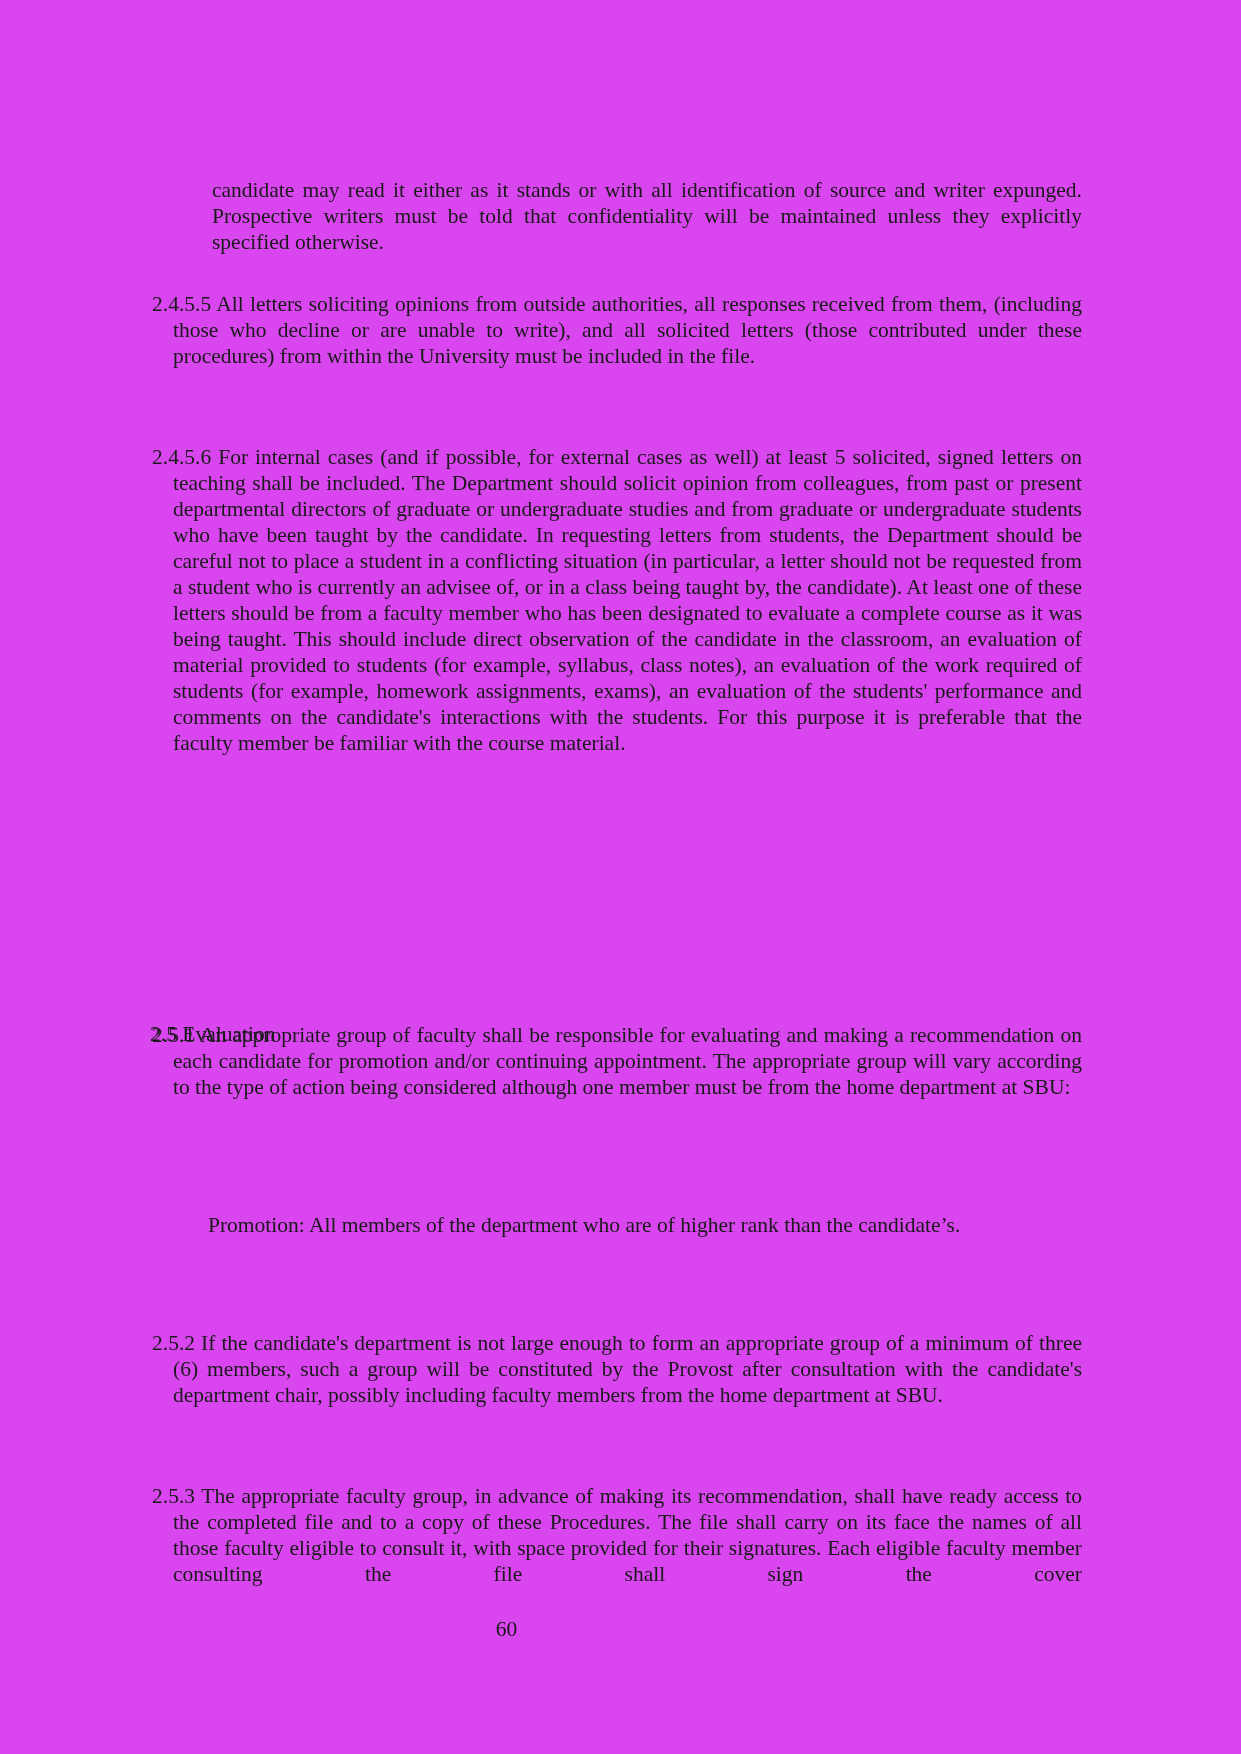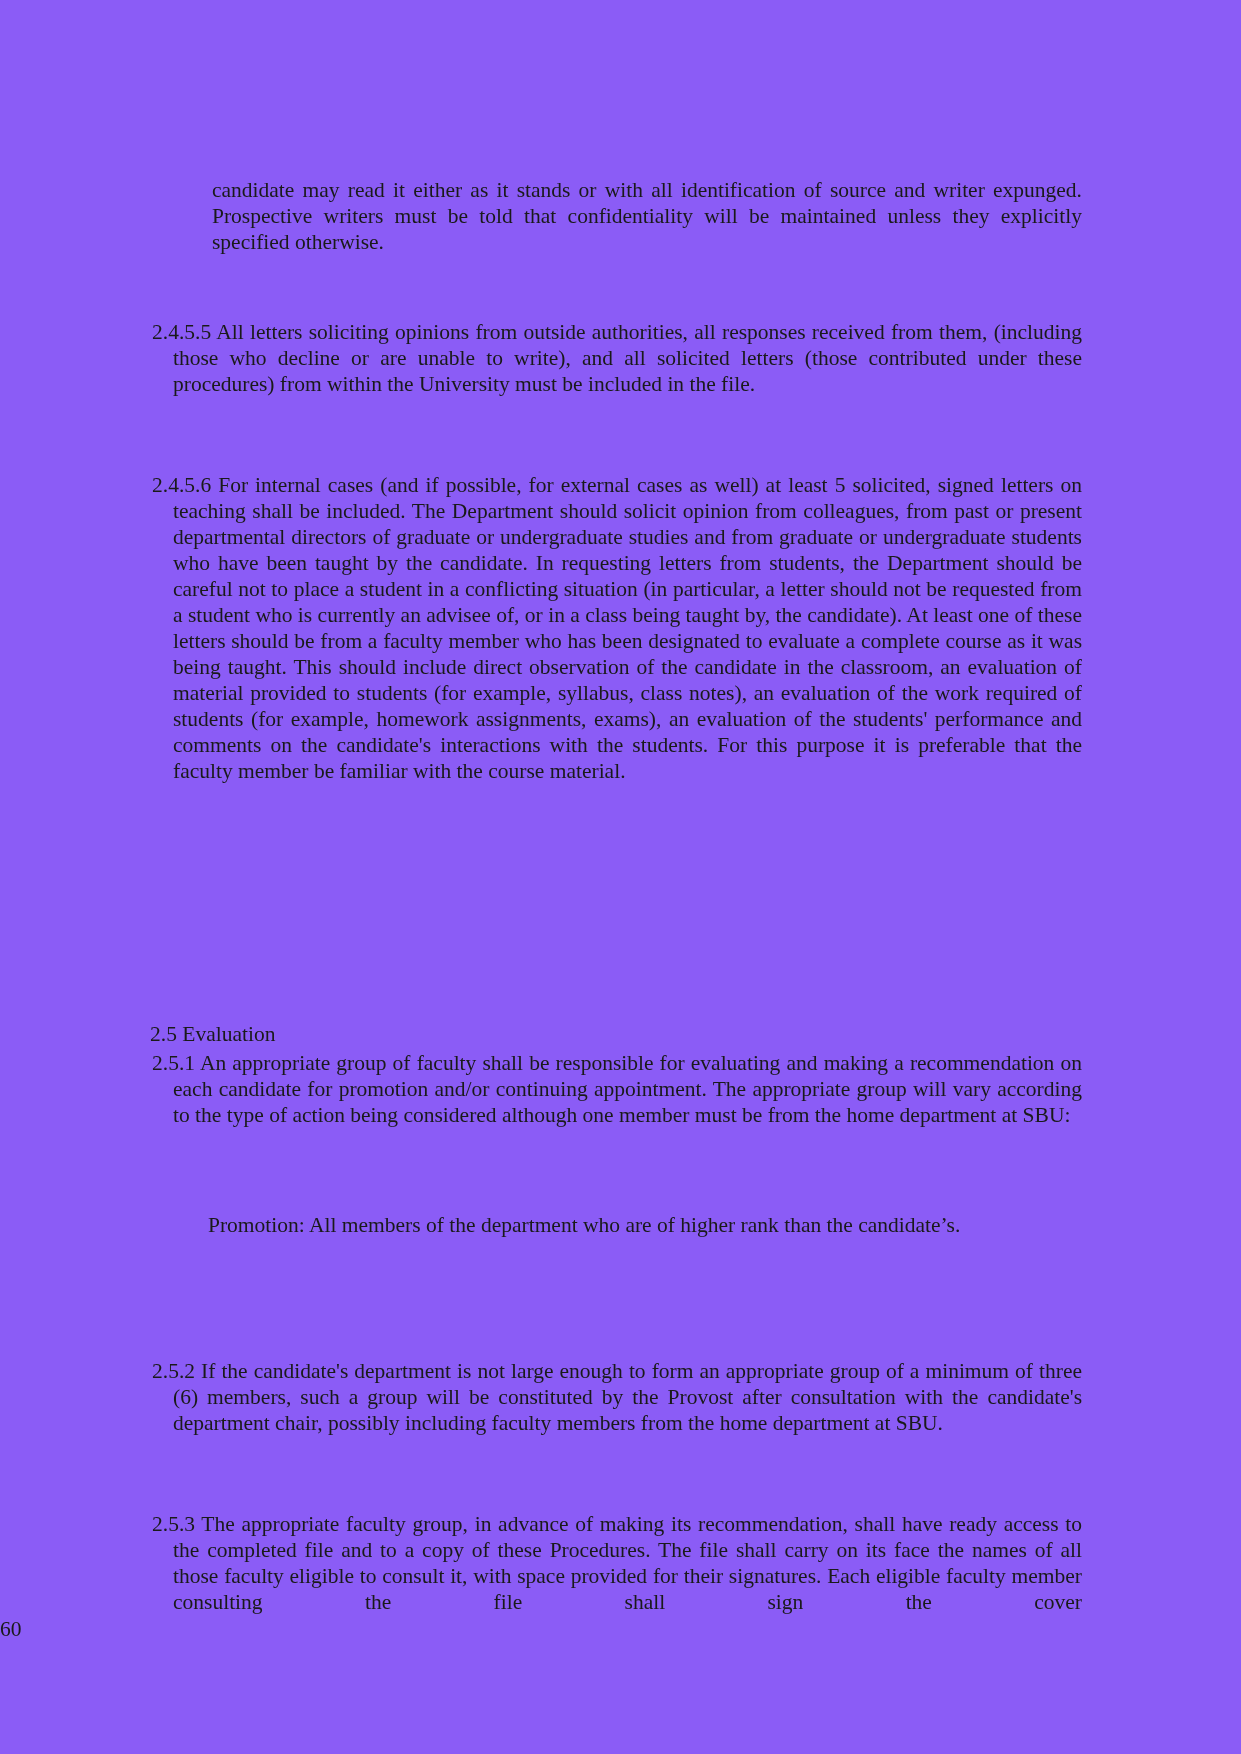--- a/index.html
+++ b/index.html
@@ -16,54 +16,54 @@
       color: #1a1a1a;
       font-size: 21.5px;
       line-height: 26px;
     }
     .page {
       position: absolute;
       left: 0;
       top: 0;
       width: 1241px;
       height: 1754px;
-      background: #8b5cf6;
+      background: #d946ef;
     }
     .block {
       position: absolute;
       text-align: justify;
       text-justify: inter-word;
     }
     .cont {
       left: 212px;
       top: 177px;
       width: 870px;
     }
     .hang {
       left: 173px;
       width: 909px;
       text-indent: -21px;
-      margin-top: 28px;
     }
     .heading {
       position: absolute;
       left: 150px;
       top: 1021px;
       white-space: nowrap;
     }
     .line-single {
       position: absolute;
       white-space: nowrap;
       margin-left: 20px;
     }
     .page-number {
       position: absolute;
       left: 0;
       width: 1013px;
       top: 1616px;
+      text-align: center;
     }
     p { margin: 0; }
   </style>
 </head>
 <body>
 
 <div class="page">
 
   <p class="block cont">candidate may read it either as it stands or with all identification of source and writer expunged. Prospective writers must be told that confidentiality will be maintained unless they explicitly specified otherwise.</p>
 

